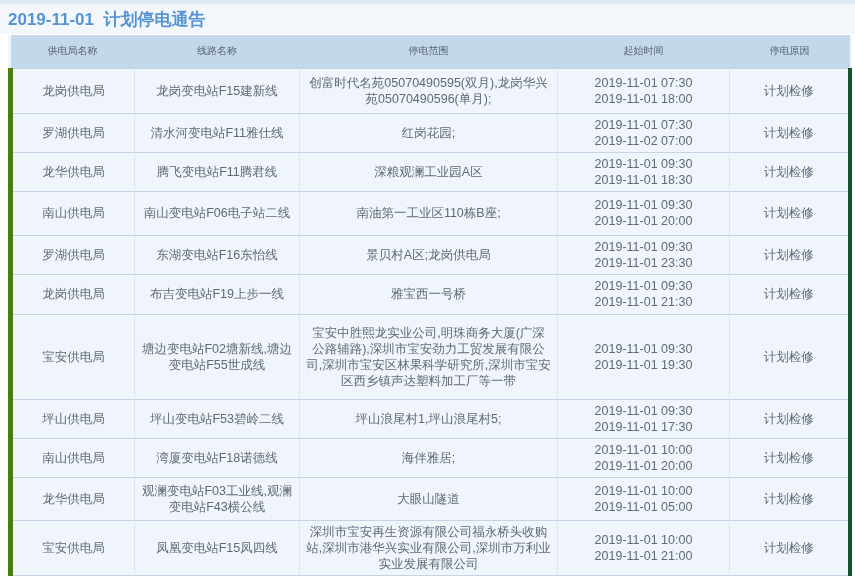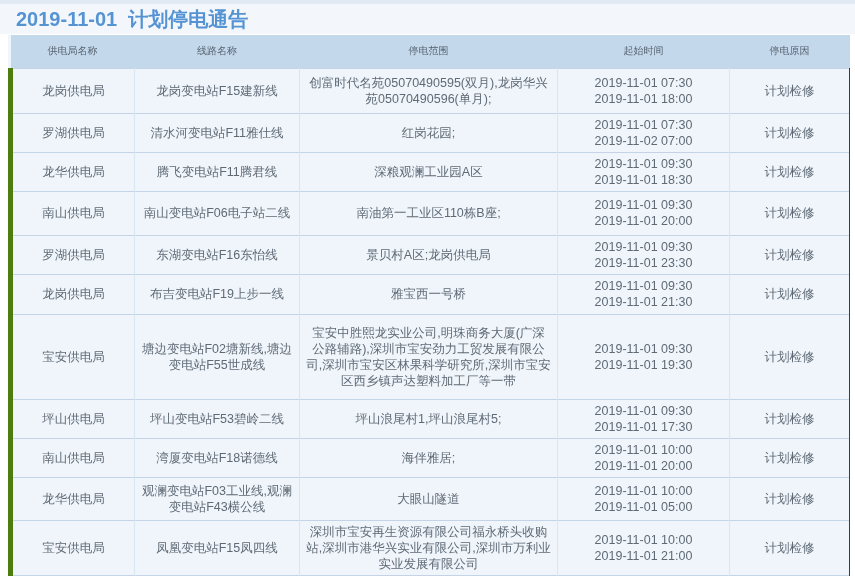--- a/index.html
+++ b/index.html
@@ -8,21 +8,21 @@
     width:855px; height:576px; overflow:hidden;
     background:#ffffff;
     font-family:"Liberation Sans", sans-serif;
   }
   .top-strip { height:4px; background:#e0eaf5; }
   .title-bar {
     height:30px; background:#f3f7fc;
     display:flex; align-items:center; padding-left:8px;
   }
   .page-title {
-    margin:8px; font-size:20px; font-weight:bold;
+    margin:0; font-size:17px; font-weight:bold;
     color:#5593d3; white-space:pre;
   }
   table.outage {
     border-collapse:collapse; table-layout:fixed;
     width:839px; margin-left:8px; background:#f0f5fb;
     margin-top:1px;
   }
   thead th {
     background:#c4d8ec; color:#57636f;
     font-weight:normal; font-size:10px; height:33px;
@@ -31,21 +31,21 @@
   tbody td {
     border-top:1px solid #c2d4e6;
     border-left:1px solid #d9e5f1;
     border-right:1px solid #d9e5f1;
     font-size:12.5px; color:#5f6a75;
     text-align:center; vertical-align:middle;
     padding:3px 6px; line-height:16px;
     word-break:break-all;
   }
   tbody td:first-child { border-left:5px solid #4d7c0f; }
-  tbody td:last-child  { border-right:1px solid #14532d;text-align:center; }
+  tbody td:last-child  { border-right:4px solid #14532d;text-align:center; }
   tbody tr:nth-child(1)  { height:45px; }
   tbody tr:nth-child(2)  { height:38px; }
   tbody tr:nth-child(3)  { height:38px; }
   tbody tr:nth-child(4)  { height:44px; }
   tbody tr:nth-child(5)  { height:38px; }
   tbody tr:nth-child(6)  { height:40px; }
   tbody tr:nth-child(7)  { height:85px; }
   tbody tr:nth-child(8)  { height:37px; }
   tbody tr:nth-child(9)  { height:38px; }
   tbody tr:nth-child(10) { height:43px; }

